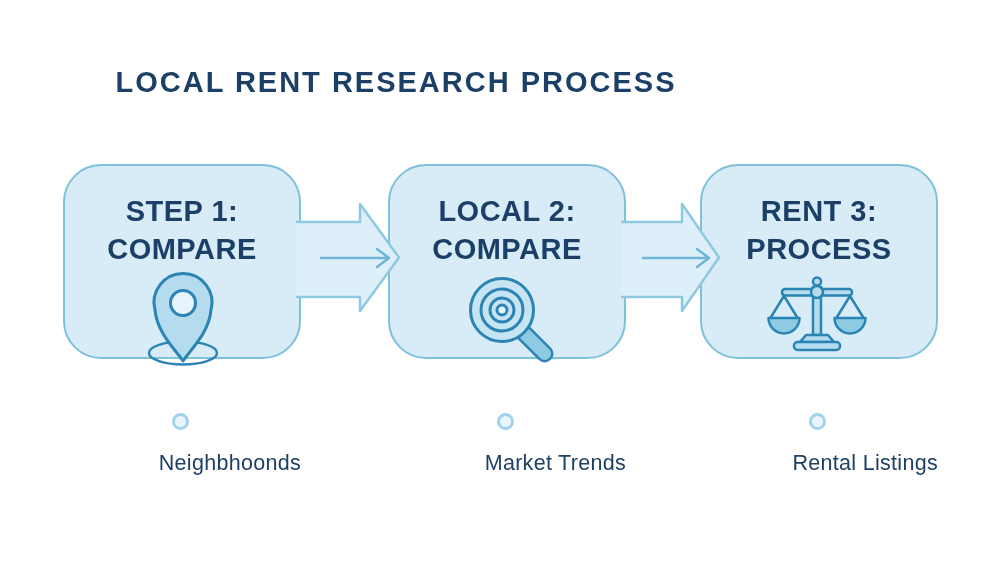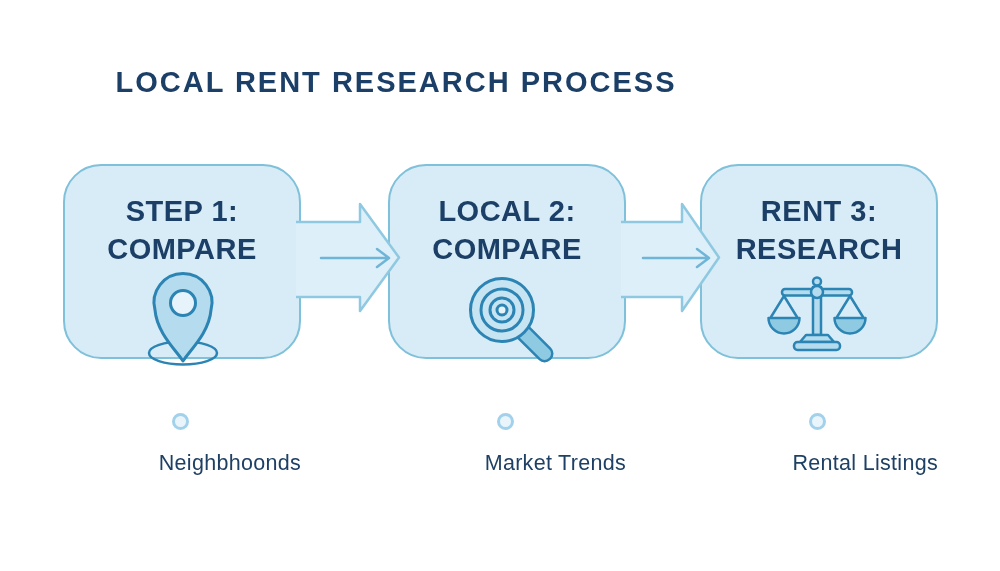--- a/index.html
+++ b/index.html
@@ -81,21 +81,21 @@
   <div class="step-box b2">
     <div class="step-heading">
       <div>LOCAL 2:</div>
       <div>COMPARE</div>
     </div>
   </div>
 
   <div class="step-box b3">
     <div class="step-heading">
       <div>RENT 3:</div>
-      <div>RESEARCH</div>
+      <div>PROCESS</div>
     </div>
   </div>
 
   <svg class="overlay" width="1000" height="571" viewBox="0 0 1000 571">
 
     <g>
       <path class="fat-arrow" d="M 296 222 L 360 222 L 360 204 L 399 257.5 L 360 311 L 360 297 L 296 297"></path>
       <path class="thin-arrow" d="M 321 258 L 388 258 M 377 249 L 389 258 L 377 267"></path>
     </g>
 

